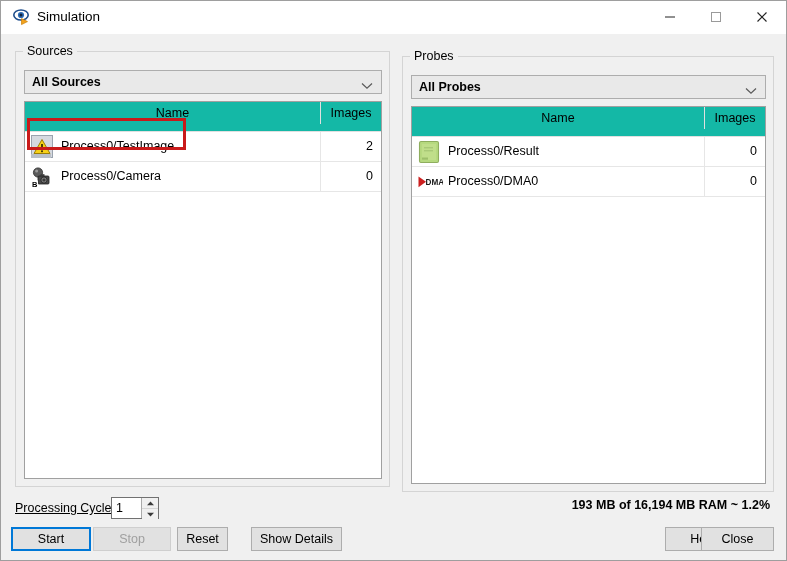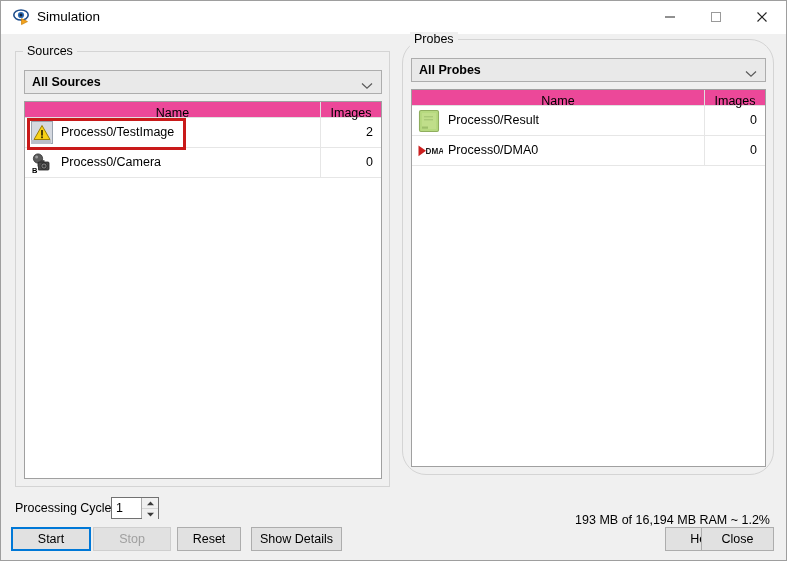--- a/index.html
+++ b/index.html
@@ -70,21 +70,21 @@
     position: absolute;
     top: -8px;
     left: 7px;
     background: #f0f0f0;
     padding: 0 4px;
     font-size: 12.5px;
     color: #000;
     white-space: nowrap;
   }
   #group-sources { left: 14px; top: 50px; width: 375px; height: 436px; }
-  #group-probes  { left: 401px; top: 38px; width: 372px; height: 436px; border-radius: 24px; }
+  #group-probes  { left: 401px; top: 55px; width: 372px; height: 436px; }
 
   
   .combo {
     position: absolute;
     left: 8px;
     top: 18px;
     height: 24px;
     background: #e9e9e9;
     border: 1px solid #adadad;
     box-sizing: border-box;
@@ -112,22 +112,22 @@
     background: #ffffff;
     border: 1px solid #a0a0a0;
     box-sizing: border-box;
     overflow: hidden;
   }
   #list-sources { width: 358px; height: 378px; }
   #list-probes  { width: 355px; height: 378px; }
 
   .lv-header {
     position: relative;
-    height: 16px;
-    background: #ec4899;
+    height: 30px;
+    background: #14b8a6;
     border-bottom: 1px solid #e0e0e0;
     box-sizing: border-box;
   }
   .lv-head-name {
     position: absolute;
     left: 0; top: 0;
     height: 22px;
     line-height: 22px;
     text-align: center;
     font-size: 12.5px;
@@ -197,20 +197,21 @@
     pointer-events: none;
     z-index: 30;
   }
 
   
   #cycle-label {
     position: absolute;
     left: 14px; top: 500px;
     font-size: 12.5px;
     white-space: nowrap;
+    text-decoration: underline;
   }
   #spinner {
     position: absolute;
     left: 110px; top: 496px;
     width: 48px; height: 22px;
     background: #ffffff;
     border: 1px solid #717171;
     box-sizing: border-box;
   }
   #spinner-value {
@@ -236,24 +237,25 @@
   .spin-btn svg { position: absolute; left: 4px; top: 3px; }
 
   #finalized-label {
     position: absolute;
     left: 167px; top: 500px;
     font-size: 12.5px;
     white-space: nowrap;
   }
   #ram-label {
     position: absolute;
-    right: 16px; top: 512px;
-    font-size: 12.5px;
-    white-space: nowrap;
-    color: #000;
+    right: 16px; top: 497px;
+    font-size: 12.5px;
+    white-space: nowrap;
+    color: #000;
+    font-weight: bold;
   }
 
   .btn {
     position: absolute;
     height: 24px;
     background: #e1e1e1;
     border: 1px solid #adadad;
     box-sizing: border-box;
     font-family: "Liberation Sans", sans-serif;
     font-size: 12.5px;
@@ -265,21 +267,21 @@
     white-space: nowrap;
   }
   .btn.disabled { color: #a0a0a0; background: #e1e1e1; border-color: #cfcfcf; }
   .btn.focused {
     border: 2px solid #0078d7;
     background: #e1e1e1;
     line-height: 20px;
   }
   #btn-start  { left: 10px;  top: 526px; width: 80px; }
   #btn-stop   { left: 92px;  top: 526px; width: 78px; }
-  #btn-reset  { left: 176px; top: 526px; width: 64px; }
+  #btn-reset  { left: 176px; top: 526px; width: 51px; }
   #btn-details{ left: 250px; top: 526px; width: 91px; }
   #btn-help   { left: 618px; top: 526px; width: 76px; margin-left: 46px; }
   #btn-close-btm { left: 700px; top: 526px; width: 73px; }
 
   
   .icon-warn-bg {
     position: absolute;
     left: 1px; top: 0;
     width: 22px; height: 23px;
     background: #d5d9e0;

